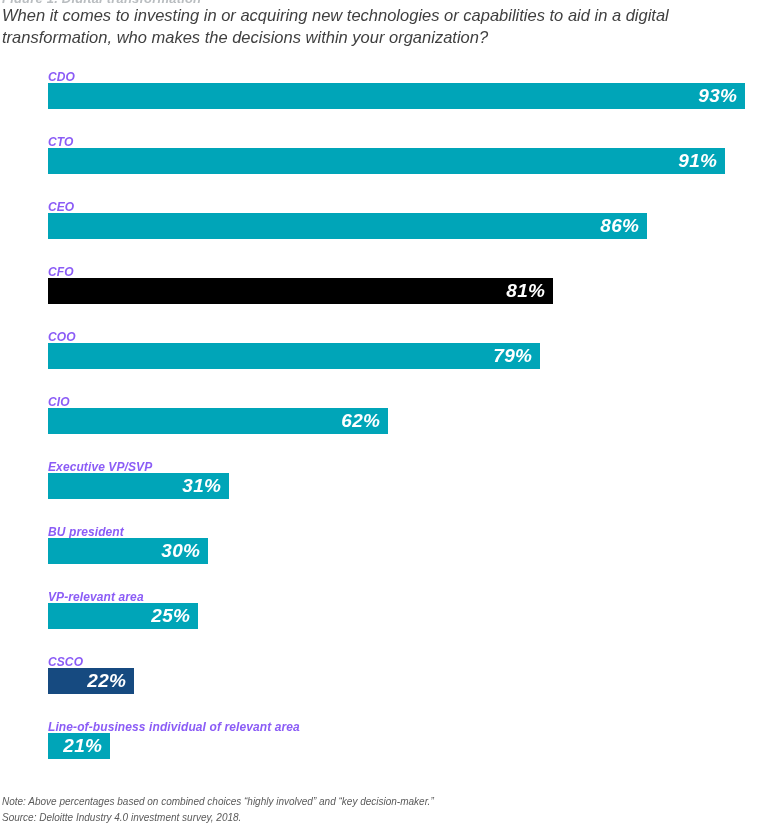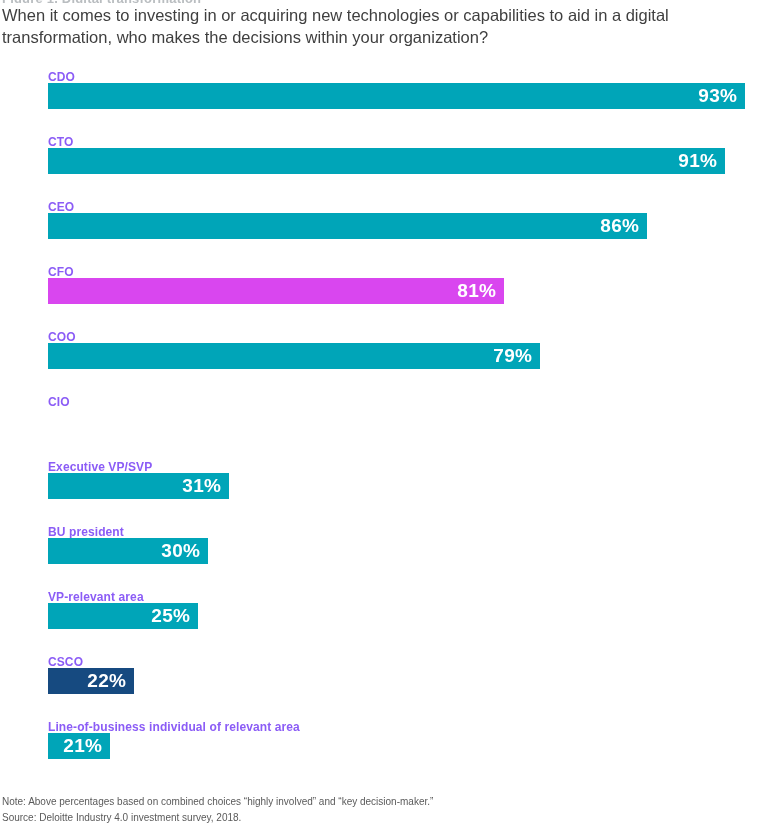--- a/index.html
+++ b/index.html
@@ -13,20 +13,21 @@
     font-family: "Liberation Sans", sans-serif;
     color: #3b3b3b;
     overflow: hidden;
     position: relative;
   }
   .sheet {
     position: relative;
     width: 779px;
     height: 833px;
     box-sizing: border-box;
+    font-style: italic;
   }
 
   
   .caption-sliver {
     position: absolute;
     top: -9px;
     left: 2px;
     width: 240px;
     height: 12px;
     overflow: hidden;
@@ -129,32 +130,35 @@
         </div>
       </div>
       <div class="row">
         <div class="cat-label">CEO</div>
         <div class="bar" style="width: 599px; background: rgb(0, 165, 184);">
           <span class="bar-value">86%</span>
         </div>
       </div>
       <div class="row">
         <div class="cat-label">CFO</div>
-        <div class="bar" style="width: 456px; background: #d946ef;">
+        <div class="bar" style="width: 505px; background: #000000;">
           <span class="bar-value">81%</span>
         </div>
       </div>
       <div class="row">
         <div class="cat-label">COO</div>
         <div class="bar" style="width: 492px; background: rgb(0, 165, 184);">
           <span class="bar-value">79%</span>
         </div>
       </div>
       <div class="row">
         <div class="cat-label">CIO</div>
+        <div class="bar" style="width: 340px; background: rgb(0, 165, 184);">
+          <span class="bar-value">62%</span>
+        </div>
       </div>
       <div class="row">
         <div class="cat-label">Executive VP/SVP</div>
         <div class="bar" style="width: 181px; background: rgb(0, 165, 184);">
           <span class="bar-value">31%</span>
         </div>
       </div>
       <div class="row">
         <div class="cat-label">BU president</div>
         <div class="bar" style="width: 160px; background: rgb(0, 165, 184);">

